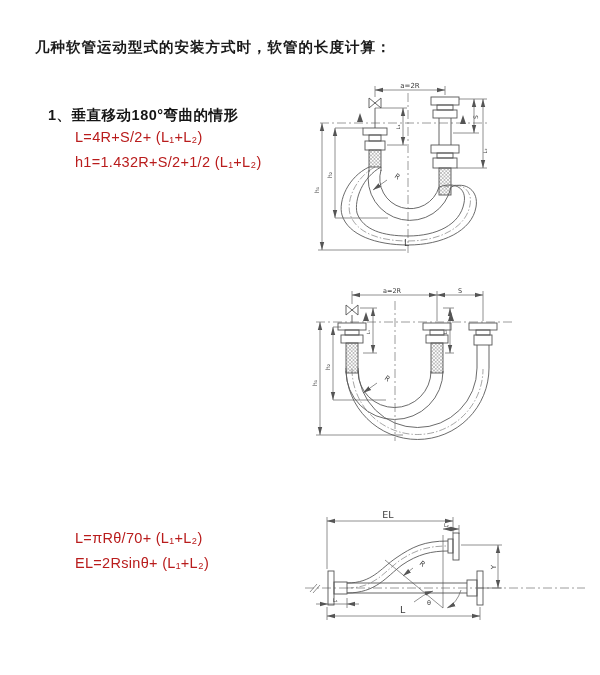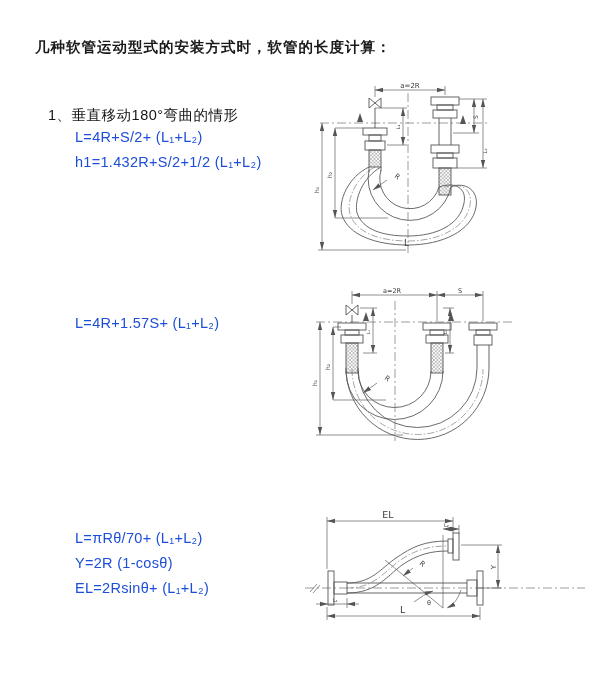--- a/index.html
+++ b/index.html
@@ -2,23 +2,23 @@
 <html><head>
 <meta charset="utf-8">
 <style>
   html,body{margin:0;padding:0;}
   body{width:600px;height:675px;background:#ffffff;overflow:hidden;
        font-family:"Liberation Sans","DejaVu Sans",sans-serif;}
   .page{position:relative;width:600px;height:675px;background:#ffffff;}
   .title{position:absolute;left:35px;top:22px;font-size:14.5px;font-weight:bold;
          color:#1a1a1a;letter-spacing:1px;margin-top:16px;}
   .sec{position:absolute;left:48px;color:#151515;}
-  .sec .heading{font-size:14.5px;font-weight:normal;margin:0;letter-spacing:0.5px;}
+  .sec .heading{font-size:14.5px;font-weight:bold;margin:0;letter-spacing:0.5px;}
   .sec .formula{font-size:14.5px;margin:0 0 0 27px;height:25px;line-height:25px;
-                letter-spacing:0.3px;color:#1d4ed8;}
+                letter-spacing:0.3px;color:#b91c1c;}
   .sec .formula:first-of-type{margin-top:8px;}
   #sec1{top:106px;} #sec2{top:303px;} #sec3{top:518px;}
   svg{position:absolute;}
   #dia1{left:308px;top:75px;} #dia2{left:308px;top:283px;} #dia3{left:300px;top:505px;}
   svg text{fill:#3d3d3d;font-family:"DejaVu Sans",sans-serif;}
   .ln{stroke:#555;stroke-width:0.9;fill:none;}
   .thin{stroke:#555;stroke-width:0.65;fill:none;}
   .cl{stroke:#666;stroke-width:0.65;fill:none;stroke-dasharray:9 3 2 3;}
   .hose{stroke:#5a5a5a;stroke-width:0.9;fill:none;}
   .hosed{stroke:#6a6a6a;stroke-width:0.6;fill:none;stroke-dasharray:7 2 1.5 2;}
@@ -30,26 +30,24 @@
 
   <div class="title">几种软管运动型式的安装方式时，软管的长度计算：</div>
 
   <section class="sec" id="sec1">
     <p class="heading">1、垂直移动180°弯曲的情形</p>
     <p class="formula">L=4R+S/2+ (L₁+L₂)</p>
     <p class="formula">h1=1.432R+S/2+1/2 (L₁+L₂)</p>
   </section>
 
   <section class="sec" id="sec2">
-    <p class="formula">L=4R+1.57S+ (L₁+L₂)</p>
   </section>
 
   <section class="sec" id="sec3">
     <p class="formula">L=πRθ/70+ (L₁+L₂)</p>
-    <p class="formula">Y=2R (1-cosθ)</p>
     <p class="formula">EL=2Rsinθ+ (L₁+L₂)</p>
   </section>
 
   <svg id="dia1" width="260" height="180" viewBox="0 0 260 180">
     <defs>
       <pattern id="hp1" width="3.5" height="3.5" patternUnits="userSpaceOnUse">
         <path d="M0,3.5 L3.5,0 M0,0 L3.5,3.5" stroke="#7a7a7a" stroke-width="0.45"></path>
       </pattern>
       <marker id="ar1" markerWidth="10" markerHeight="8" refX="8.4" refY="3" orient="auto-start-reverse" markerUnits="userSpaceOnUse">
         <path d="M0,0.7 L8.5,3 L0,5.3 z" fill="#555"></path>

